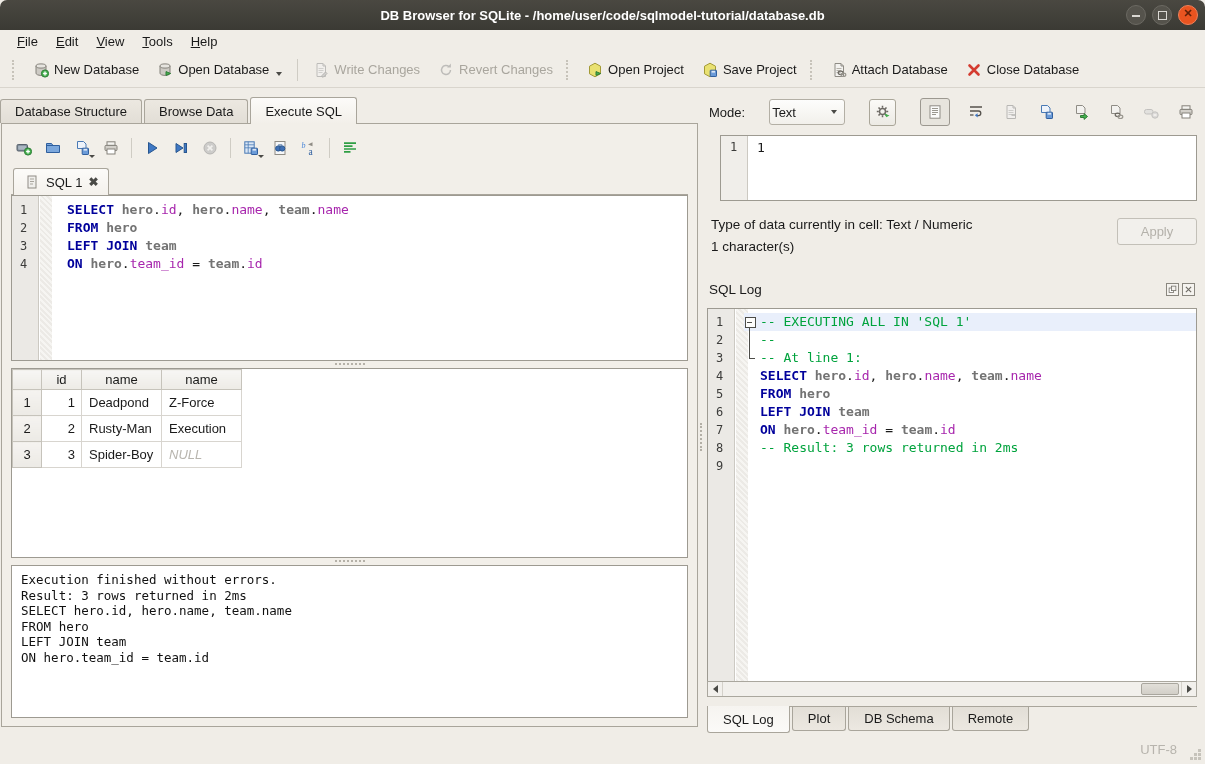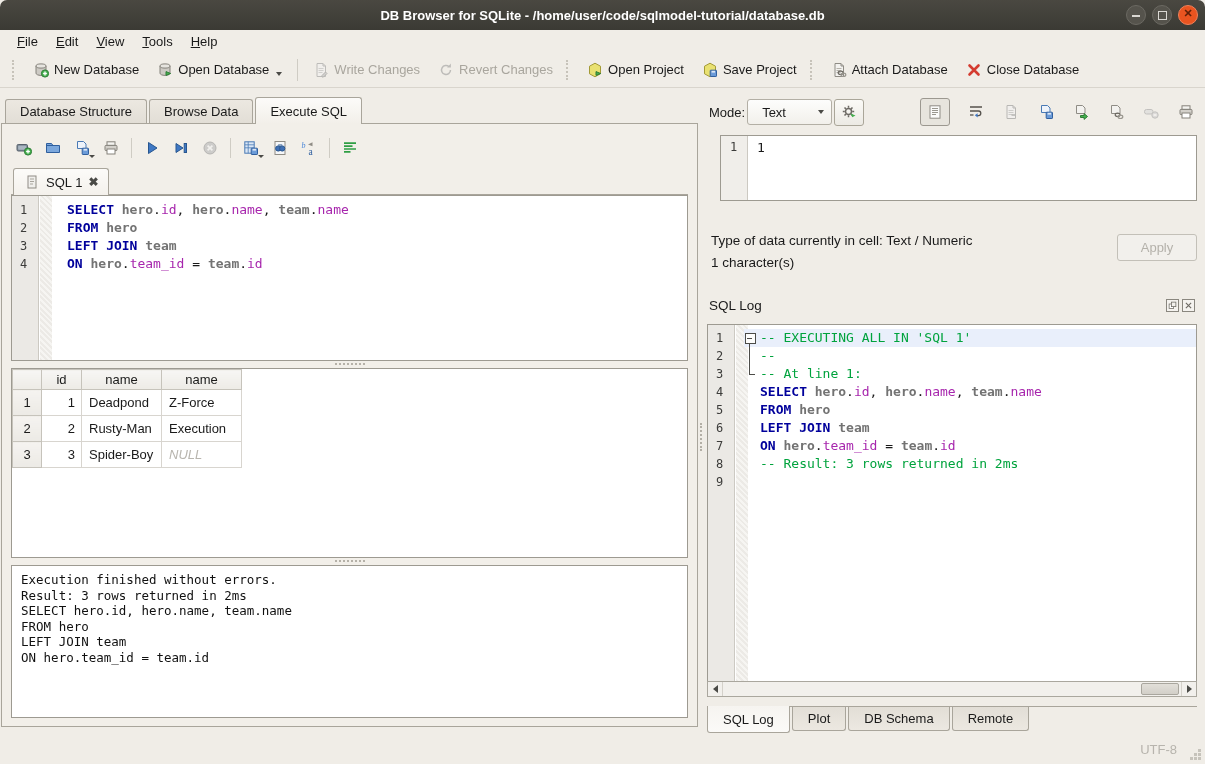--- a/index.html
+++ b/index.html
@@ -38,21 +38,21 @@
   .tb-item.disabled .ic{ filter:grayscale(1); opacity:.5; }
   .ic{ width:16px; height:16px; display:inline-block; }
   .ic svg{ width:16px; height:16px; display:block; }
   .caret{ width:0; height:0; border-left:3.5px solid transparent; border-right:3.5px solid transparent;
           border-top:4px solid #4a4a46; margin-left:2px; margin-top:8px; }
   
   .content{ position:absolute; top:88px; left:0; right:0; bottom:30px; display:flex; }
   .vsplit{ position:absolute; left:700px; top:335px; height:28px; width:4px; border-left:2px dotted #b3afa6; }
   
   .left-col{ width:701px; display:flex; flex-direction:column; padding-top:7px; }
-  .main-tabs{ height:28px; display:flex; align-items:flex-end; padding-left:5px; position:relative; z-index:2; }
+  .main-tabs{ height:28px; display:flex; align-items:flex-end; position:relative; z-index:2; }
   .mtab{ padding:4px 14px 4px; border:1px solid #a9a59b; border-bottom:none; border-radius:3px 3px 0 0;
          background:linear-gradient(#ece8e1,#e2ded6); margin-right:2px; }
   .mtab.active{ background:linear-gradient(#fcfbf9,#f2efe9); padding:6px 14px 5px; margin-bottom:-1px; }
   .tab-page{ flex:1; margin:0 3px 7px 1px; border:1px solid #a9a59b; background:#f2efe9;
              display:flex; flex-direction:column; padding:8px 9px; position:relative; z-index:1; }
   .sql-toolbar{ height:32px; display:flex; align-items:center; gap:7px; padding:0 2px; }
   .sbtn{ width:22px; height:22px; display:flex; align-items:center; justify-content:center; position:relative; }
   .sbtn.disabled .ic{ filter:grayscale(1); opacity:.6; }
   .sbtn .mini-caret{ position:absolute; right:-2px; bottom:1px; width:0; height:0;
         border-left:3px solid transparent; border-right:3px solid transparent; border-top:3.5px solid #4a4a46; }
@@ -108,38 +108,38 @@
              font-family:"DejaVu Sans Mono", monospace; font-size:12.5px; line-height:15.5px;
              padding:6px 9px; color:#111; }
   
   .right-col{ width:504px; display:flex; flex-direction:column; padding:5px 8px 0 6px; }
   .dock-header{ display:flex; align-items:center; justify-content:space-between; height:20px; padding:0 2px; }
   .dock-title{ font-size:13.5px; }
   .dock-icons{ display:flex; gap:3px; }
   .dico{ width:13px; height:13px; border:1px solid #8a877f; background:#f5f3ef;
          display:flex; align-items:center; justify-content:center; }
   .dico svg{ width:9px; height:9px; }
-  .mode-row{ height:34px; display:flex; align-items:center; gap:2px; margin-top:2px; padding-left:2px; }
+  .mode-row{ height:34px; display:flex; align-items:center; gap:24px; margin-top:2px; padding-left:2px; }
   .combo{ height:26px; border:1px solid #b3afa5; background:linear-gradient(#fdfdfc,#f2f0eb);
           border-radius:3px; display:flex; align-items:center; justify-content:space-between;
-          padding:0 7px 0 14px; }
+          padding:0 7px 0 2px; }
   .combo .arr{ width:0; height:0; border-left:3.5px solid transparent; border-right:3.5px solid transparent;
                border-top:4.5px solid #4a4a46; margin-left:10px; }
   .gear-btn{ width:30px; height:27px; border:1px solid #aaa699; border-radius:3px;
              background:linear-gradient(#fbfaf7,#eceae4); display:flex; align-items:center; justify-content:center; }
   .cell-icons{ flex:1; display:flex; align-items:center; justify-content:flex-end; gap:17px; padding-right:2px; }
   .cico{ width:18px; height:18px; display:flex; align-items:center; justify-content:center; }
   .cico.pressed{ width:30px; height:28px; border:1px solid #9c9890; border-radius:3px; background:#e7e4dd; }
   .cico.disabled{ filter:grayscale(1); opacity:.55; }
   .cell-editor{ height:66px; margin:6px 0 0 13px; background:#fff; border:1px solid #9d9a91;
                 display:flex; font-family:"DejaVu Sans Mono", monospace; font-size:13px; }
   .cell-gutter{ flex:0 0 27px; background:#f0eeea; border-right:1px solid #ccc9c2; padding:4px 0 0 9px;
                 font-size:12px; color:#3c3c3a; }
   .cell-value{ padding:4px 0 0 9px; }
-  .info-area{ position:relative; margin-top:29px; padding-left:4px; height:48px; }
+  .info-area{ position:relative; margin-top:13px; padding-left:4px; height:48px; }
   .info-line{ font-size:13.5px; line-height:22px; }
   .btn{ height:27px; min-width:80px; border:1px solid #aaa699; border-radius:3px;
         background:linear-gradient(#fbfaf7,#eceae4); font-size:13px; text-align:center; padding:0 14px;
         font-family:"Liberation Sans", sans-serif; }
   .btn.disabled{ color:#b4b1aa; border-color:#c3c0b8; background:#f2f0ec; }
   .apply-btn{ position:absolute; right:0; top:4px; }
   .sqllog-header{ margin-top:17px; }
   .show-row{ height:30px; display:flex; align-items:center; margin-top:7px; padding-left:4px; }
   .show-row .lbl{ font-size:13.5px; }
   .log-editor{ margin-top:9px; flex:1; padding-top:4px; }

